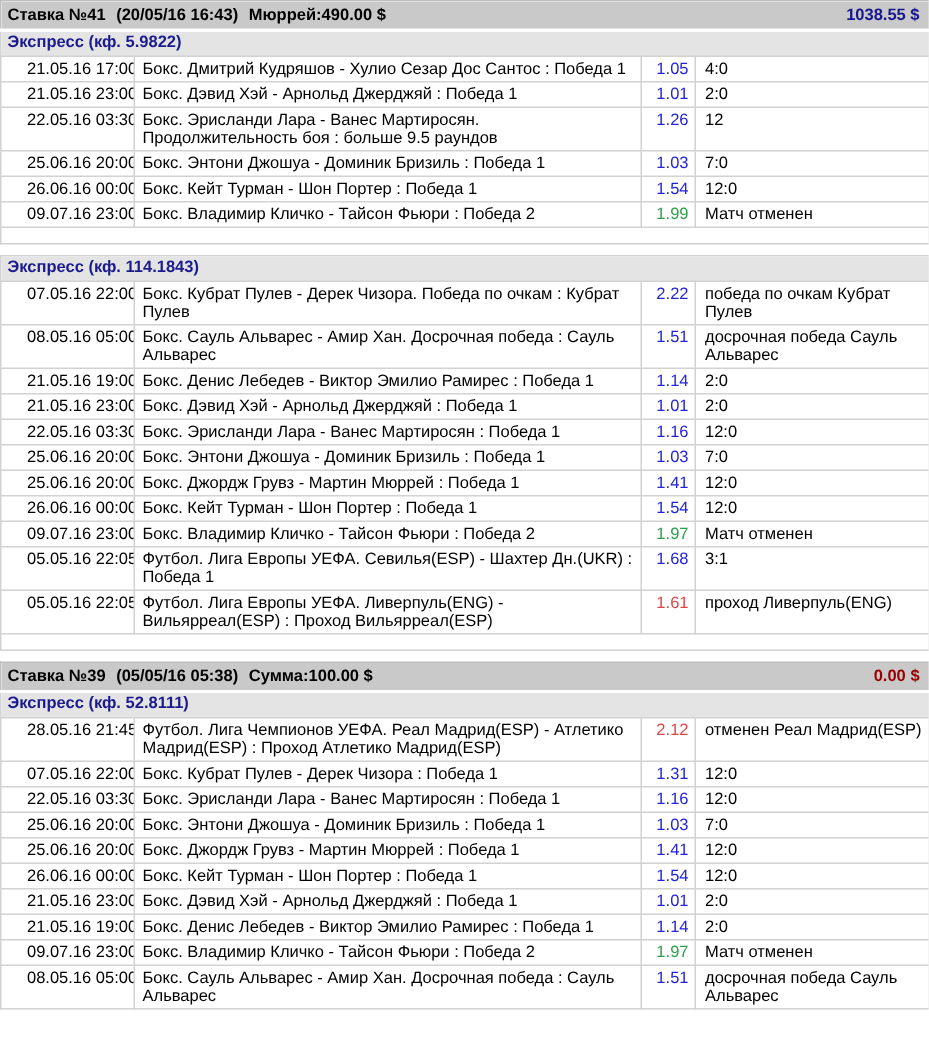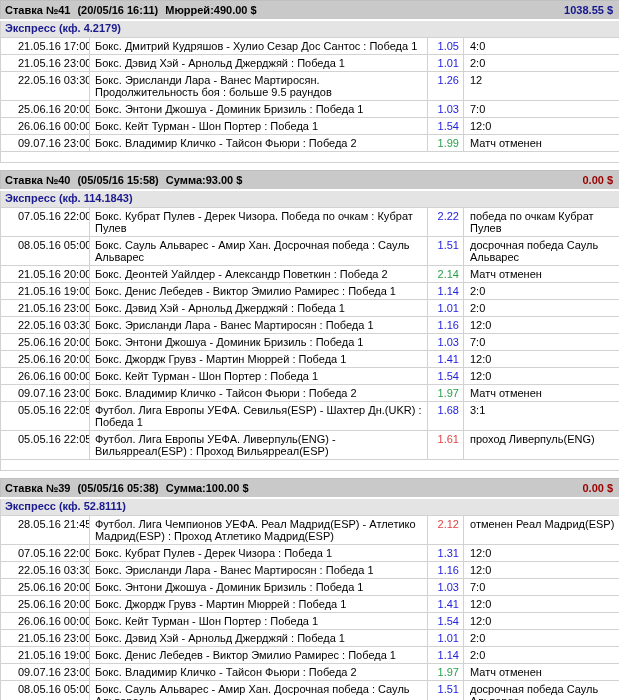--- a/index.html
+++ b/index.html
@@ -61,29 +61,29 @@
           <col class="c2">
           <col class="c3">
           <col class="c4">
         </colgroup>
       <tbody>
         <tr class="hdr">
           <td colspan="4">
             <div class="hdr-flex">
               <div class="hdr-left">
                 <span>Ставка №41</span>
-                <span>(20/05/16 16:11)</span>
+                <span>(20/05/16 16:43)</span>
                 <span>Мюррей:490.00 $</span>
               </div>
               <div class="payout" style="color: rgb(22, 22, 143);">1038.55 $</div>
             </div>
           </td>
         </tr>
         <tr class="exp">
-          <td colspan="4">Экспресс (кф. 4.2179)</td>
+          <td colspan="4">Экспресс (кф. 5.9822)</td>
         </tr>
 
   <tr class="leg">
     <td class="c-date">21.05.16 17:00</td>
     <td class="c-event">Бокс. Дмитрий Кудряшов - Хулио Сезар Дос Сантос : Победа 1</td>
     <td class="c-odds" style="color: rgb(35, 35, 221);">1.05</td>
     <td class="c-result">4:0</td>
   </tr>
 
   <tr class="leg">
@@ -129,56 +129,38 @@
 
   <div class="bet">
     <table class="legs">
       <colgroup>
           <col class="c1">
           <col class="c2">
           <col class="c3">
           <col class="c4">
         </colgroup>
       <tbody>
-        <tr class="hdr">
-          <td colspan="4">
-            <div class="hdr-flex">
-              <div class="hdr-left">
-                <span>Ставка №40</span>
-                <span>(05/05/16 15:58)</span>
-                <span>Сумма:93.00 $</span>
-              </div>
-              <div class="payout" style="color: rgb(155, 0, 0);">0.00 $</div>
-            </div>
-          </td>
-        </tr>
         <tr class="exp">
           <td colspan="4">Экспресс (кф. 114.1843)</td>
         </tr>
 
   <tr class="leg">
     <td class="c-date">07.05.16 22:00</td>
     <td class="c-event">Бокс. Кубрат Пулев - Дерек Чизора. Победа по очкам : Кубрат Пулев</td>
     <td class="c-odds" style="color: rgb(35, 35, 221);">2.22</td>
     <td class="c-result">победа по очкам Кубрат Пулев</td>
   </tr>
 
   <tr class="leg">
     <td class="c-date">08.05.16 05:00</td>
     <td class="c-event">Бокс. Сауль Альварес - Амир Хан. Досрочная победа : Сауль Альварес</td>
     <td class="c-odds" style="color: rgb(35, 35, 221);">1.51</td>
     <td class="c-result">досрочная победа Сауль Альварес</td>
   </tr>
 
-  <tr class="leg">
-    <td class="c-date">21.05.16 20:00</td>
-    <td class="c-event">Бокс. Деонтей Уайлдер - Александр Поветкин : Победа 2</td>
-    <td class="c-odds" style="color: rgb(42, 160, 74);">2.14</td>
-    <td class="c-result">Матч отменен</td>
-  </tr>
 
   <tr class="leg">
     <td class="c-date">21.05.16 19:00</td>
     <td class="c-event">Бокс. Денис Лебедев - Виктор Эмилио Рамирес : Победа 1</td>
     <td class="c-odds" style="color: rgb(35, 35, 221);">1.14</td>
     <td class="c-result">2:0</td>
   </tr>
 
   <tr class="leg">
     <td class="c-date">21.05.16 23:00</td>

